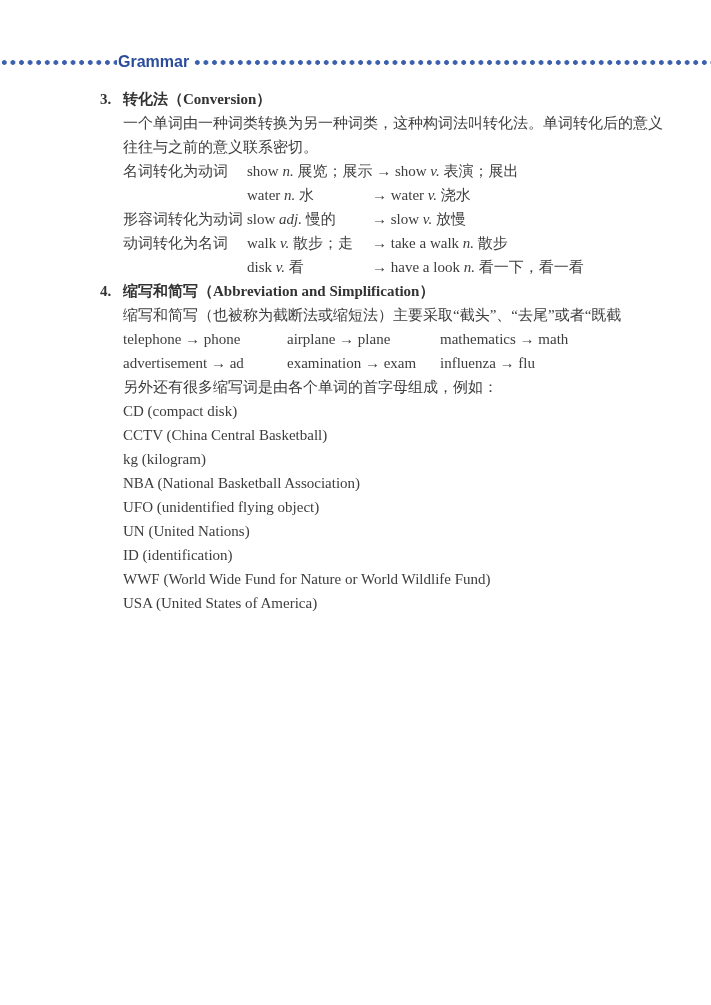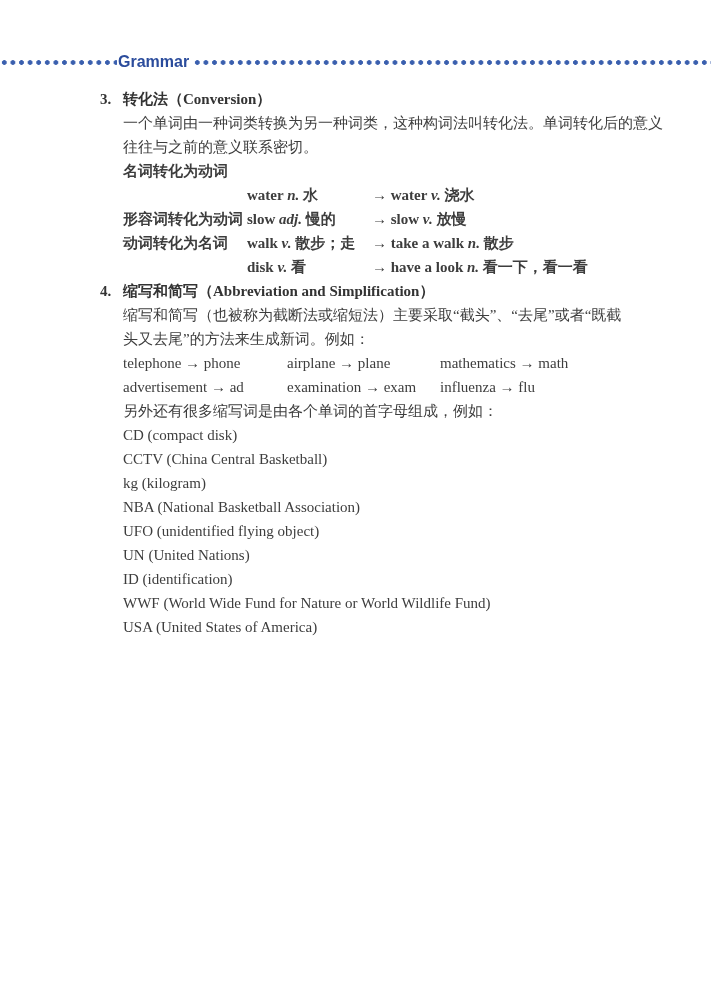--- a/index.html
+++ b/index.html
@@ -22,21 +22,21 @@
     font-weight:bold; font-size:16px; line-height:20px;
     color:var(--accent-blue,#2b4c9c); margin:0 1px; white-space:nowrap;
   }
   
   .content { position:absolute; left:100px; top:87px; width:540px; line-height:24px; }
   .h-row { display:flex; font-weight:bold; color:#333333; }
   .h-num { width:23px; flex:none; }
   .indent { padding-left:23px; }
   .para-line, .acro-line, .intro-line { white-space:nowrap; }
   
-  .conv-row { display:flex; white-space:nowrap;font-weight:bold; }
+  .conv-row { display:flex; white-space:nowrap; }
   .conv-cat { width:124px; flex:none; }
   .from-fixed { display:inline-block; width:125px; }
   .pos { font-style:italic; }
   
   .ex-grid { display:grid; grid-template-columns:164px 153px 1fr; }
   .ex-cell { white-space:nowrap; }
   
   .page-badge {
     position:absolute; left:118px; top:934px; width:34px; height:23px;
     border-radius:50%; background:var(--badge-green,#b5cd6d);
@@ -61,20 +61,21 @@
     <div class="h-row">
       <span class="h-num">3.</span>
       <span class="h-title">转化法（Conversion）</span>
     </div>
     <div class="indent">
       <div class="para-line">一个单词由一种词类转换为另一种词类，这种构词法叫转化法。单词转化后的意义</div>
       <div class="para-line">往往与之前的意义联系密切。</div>
       <div id="conversion-table">
           <div class="conv-row">
             <span class="conv-cat">名词转化为动词</span>
+            <span class="conv-rest"><span class="conv-from"><span class="en">show</span> <i class="pos">n.</i> <span class="zh">展览；展示</span></span><span class="arrow"> → </span><span class="conv-to"><span class="en">show</span> <i class="pos">v.</i> <span class="zh">表演；展出</span></span></span>
           </div>
           <div class="conv-row">
             <span class="conv-cat"></span>
             <span class="conv-rest"><span class="from-fixed"><span class="en">water</span> <i class="pos">n.</i> <span class="zh">水</span></span><span class="arrow">→ </span><span class="conv-to"><span class="en">water</span> <i class="pos">v.</i> <span class="zh">浇水</span></span></span>
           </div>
           <div class="conv-row">
             <span class="conv-cat">形容词转化为动词</span>
             <span class="conv-rest"><span class="from-fixed"><span class="en">slow</span> <i class="pos">adj.</i> <span class="zh">慢的</span></span><span class="arrow">→ </span><span class="conv-to"><span class="en">slow</span> <i class="pos">v.</i> <span class="zh">放慢</span></span></span>
           </div>
           <div class="conv-row">
@@ -87,21 +88,20 @@
           </div>
         </div>
     </div>
 
     <div class="h-row">
       <span class="h-num">4.</span>
       <span class="h-title">缩写和简写（Abbreviation and Simplification）</span>
     </div>
     <div class="indent">
       <div class="para-line">缩写和简写（也被称为截断法或缩短法）主要采取“截头”、“去尾”或者“既截</div>
-      <div class="para-line">头又去尾”的方法来生成新词。例如：</div>
       <div class="ex-grid" id="shorten-grid">
           <span class="ex-cell">telephone → phone</span>
           <span class="ex-cell">airplane → plane</span>
           <span class="ex-cell">mathematics → math</span>
           <span class="ex-cell">advertisement → ad</span>
           <span class="ex-cell">examination → exam</span>
           <span class="ex-cell">influenza → flu</span>
         </div>
       <div class="intro-line">另外还有很多缩写词是由各个单词的首字母组成，例如：</div>
       <div id="acronym-list">

